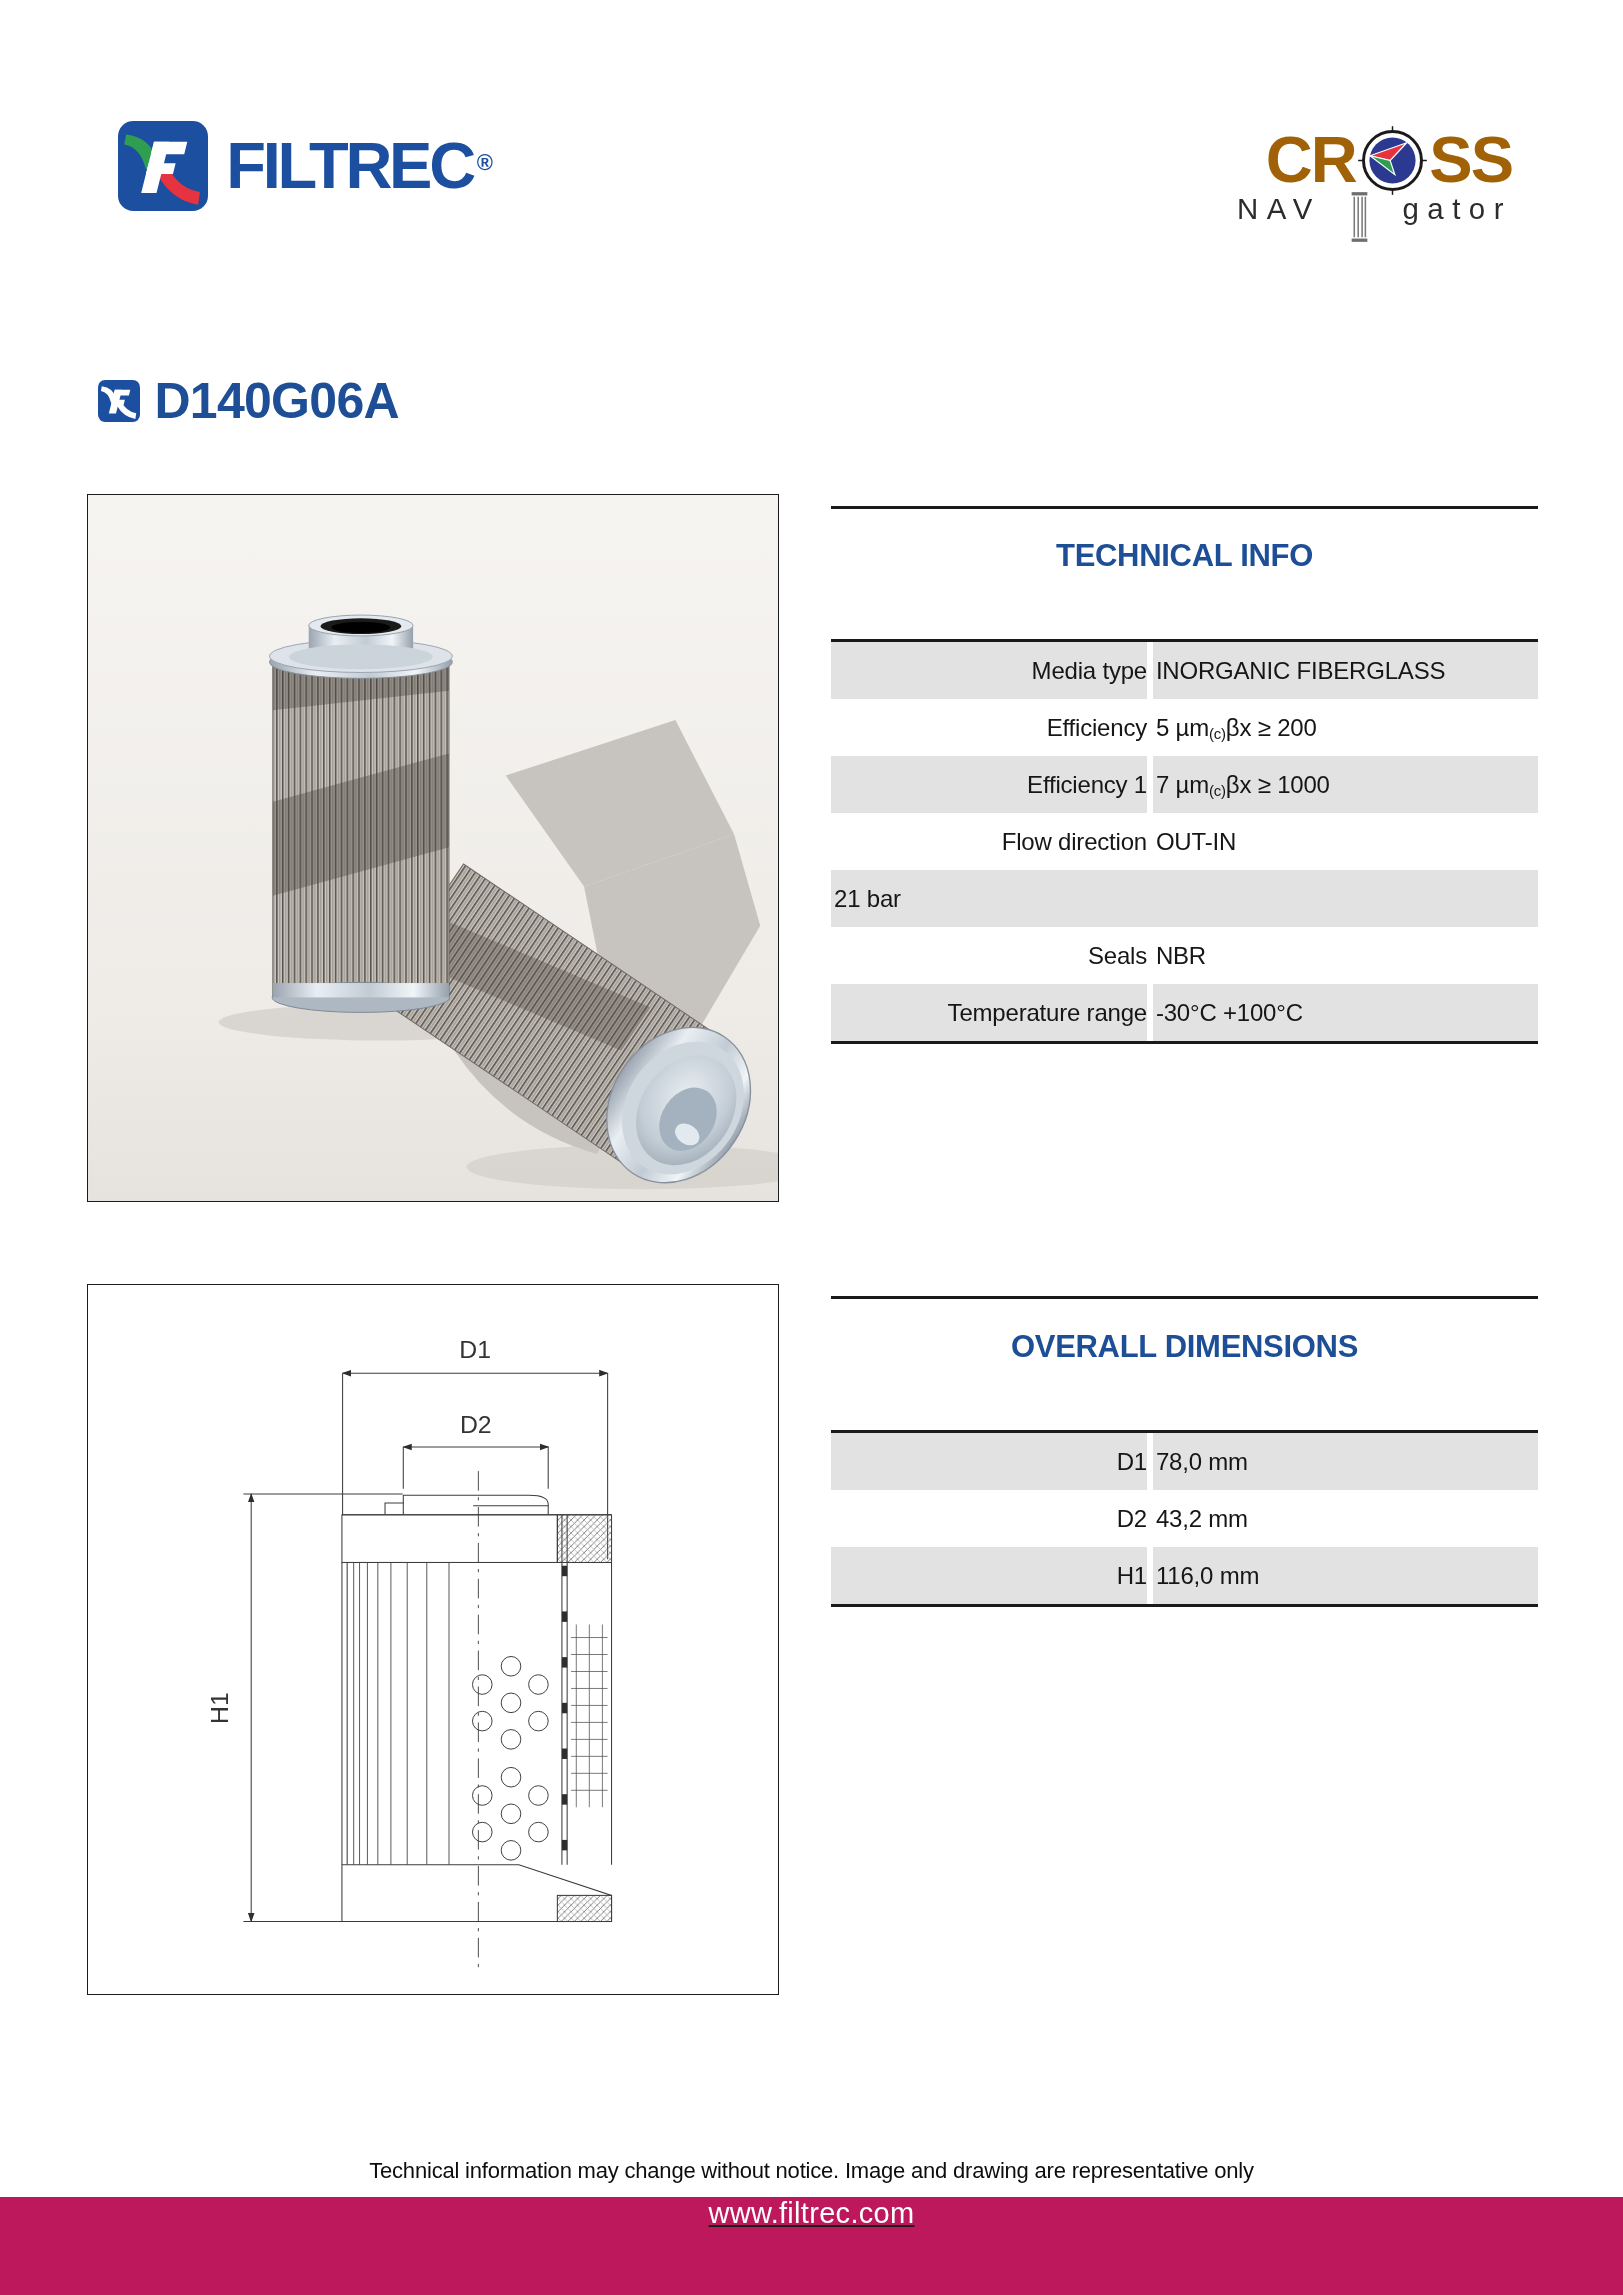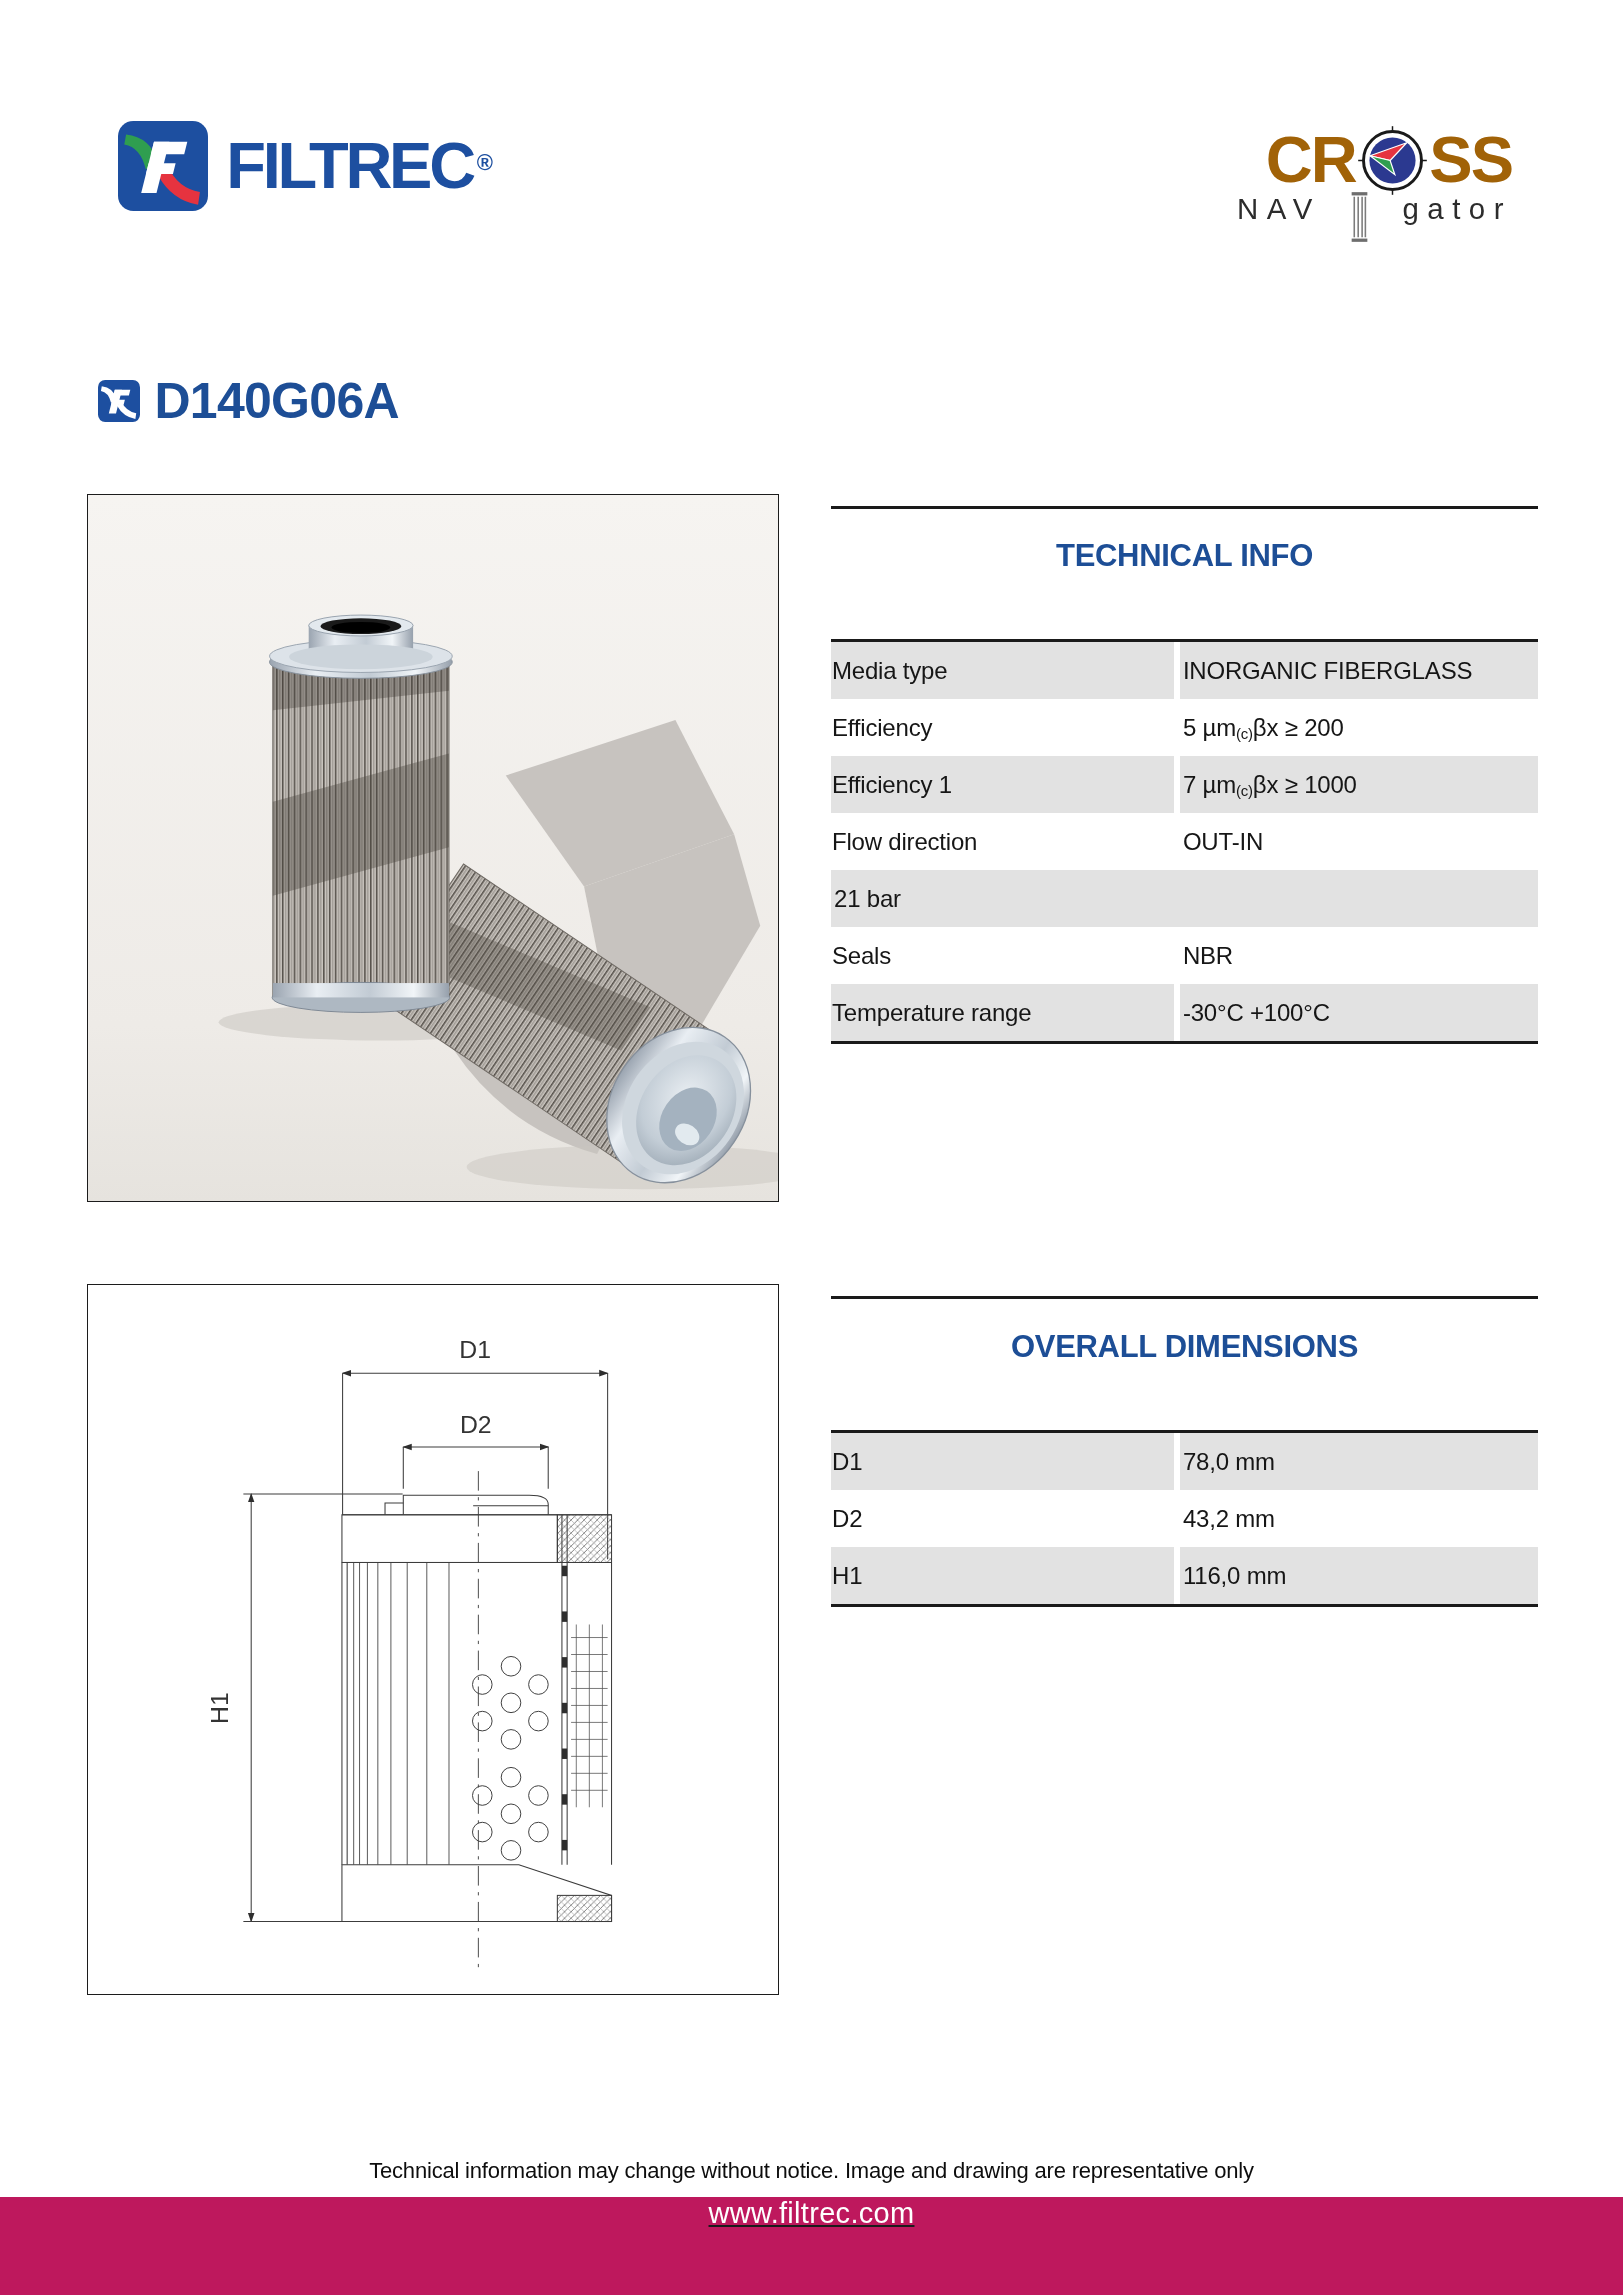--- a/index.html
+++ b/index.html
@@ -41,21 +41,21 @@
   #tech-section{top:506px;}
   #tech-section .sec-title{margin-top:29px;}
   #tech-table{margin-top:65px;}
   #dims-section{top:1296px;}
   #dims-section .sec-title{margin-top:30px;}
   #dims-table{margin-top:65px;}
 
   .dtable{border-top:3.3px solid #1a1a1a;border-bottom:3.3px solid #1a1a1a;}
   .trow{display:flex;height:57px;}
   .cell{display:flex;align-items:center;box-sizing:border-box;}
-  .cell.lab{width:343px;margin-right:5.9px;padding-left:1px;}
+  .cell.lab{width:316px;margin-right:5.9px;padding-left:1px;justify-content:flex-end;}
   .cell.val{flex:1;padding-left:3px;}
   .trow:nth-child(odd) .cell{background:#e2e2e2;}
   .trow:nth-child(even) .cell{background:#ffffff;}
   .cell span,.cell sub{font-size:24px;color:#161616;letter-spacing:-0.2px;}
   sub.vsub{font-size:15px;position:relative;top:6.5px;line-height:0;}
   sub.vsub:empty{display:none;}
 
   
   .footnote{position:absolute;left:0;top:2158px;width:1623px;text-align:center;
             font-size:22px;color:#0d0d0d;letter-spacing:-0.2px;}

